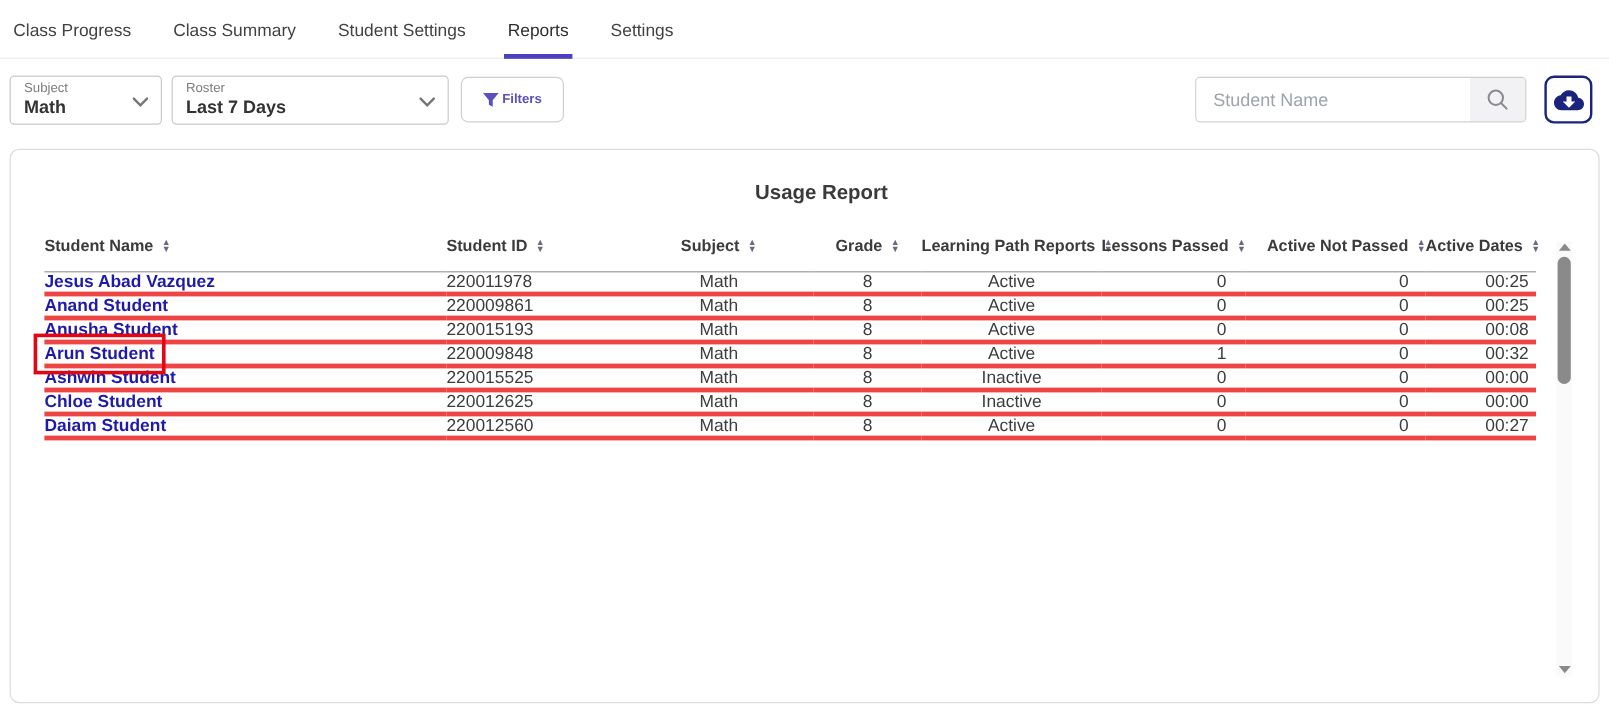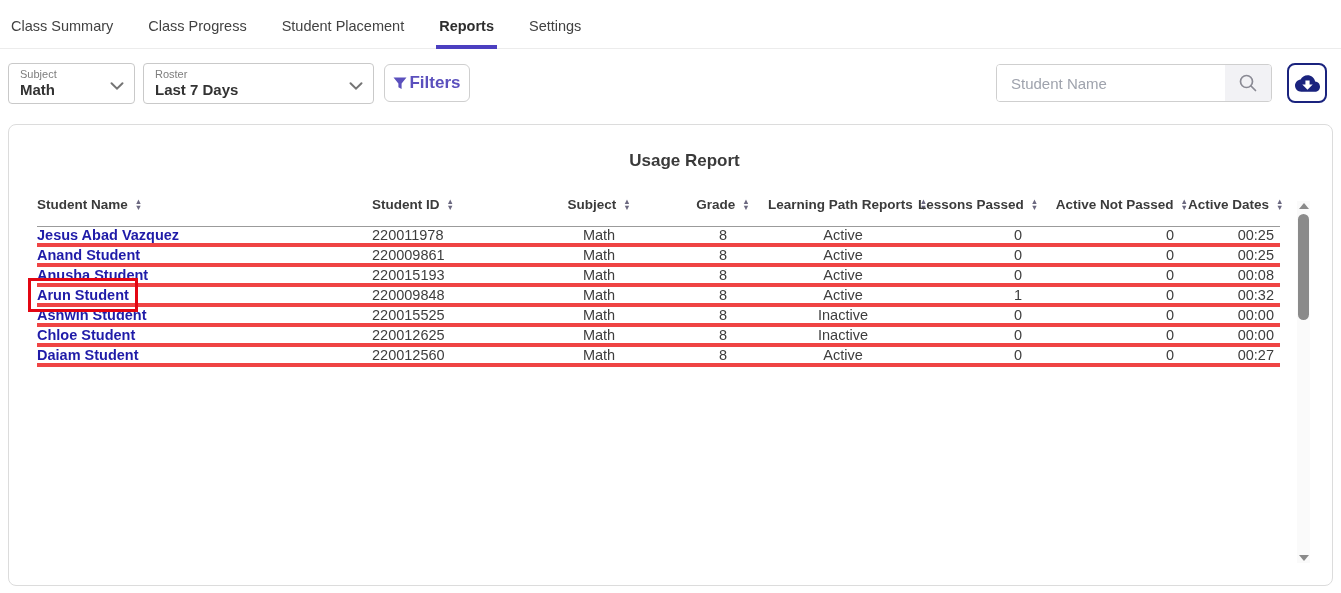--- a/index.html
+++ b/index.html
@@ -30,21 +30,21 @@
     color:#424242;
     padding:8px 3px 11px 3px;
     margin-right:29px;
     border-bottom:4px solid transparent;
     margin-bottom:-1px;
     cursor:pointer;
     white-space:nowrap;
   }
   .tab.active{
     color:#2e2e2e;
-    font-weight:bold;
+    font-weight:normal;
     border-bottom-color:var(--accent);
   }
 
   
   .filter-row{
     display:flex;
     align-items:center;
     margin:13px 8px 0 8px;
     height:42px;
   }
@@ -80,21 +80,21 @@
     display:flex;
     align-items:center;
     justify-content:center;
     gap:2px;
     cursor:pointer;
     font-family:"Liberation Sans", sans-serif;
   }
   .filters-btn span.lbl{
     color:var(--filters_purple);
     font-weight:bold;
-    font-size:17px;
+    font-size:11px;
   }
   .search-wrap{
     margin-left:auto;
     width:276px;
     height:38px;
     border:1px solid #cfcfcf;
     border-radius:4px;
     display:flex;
     overflow:hidden;
     background:#fff;
@@ -237,23 +237,23 @@
     height:106px;
     background:#8a8a8a;
     border-radius:6px;
     cursor:grab;
   }
 </style>
 </head>
 <body>
 
 <nav class="tabbar">
+  <div class="tab">Class Progress</div>
   <div class="tab">Class Summary</div>
-  <div class="tab">Class Progress</div>
-  <div class="tab">Student Placement</div>
+  <div class="tab">Student Settings</div>
   <div class="tab active">Reports</div>
   <div class="tab">Settings</div>
 </nav>
 
 <div class="filter-row">
 
   <div class="select subject">
     <span class="select-label">Subject</span>
     <span class="select-value">Math</span>
     <span class="chevron">

